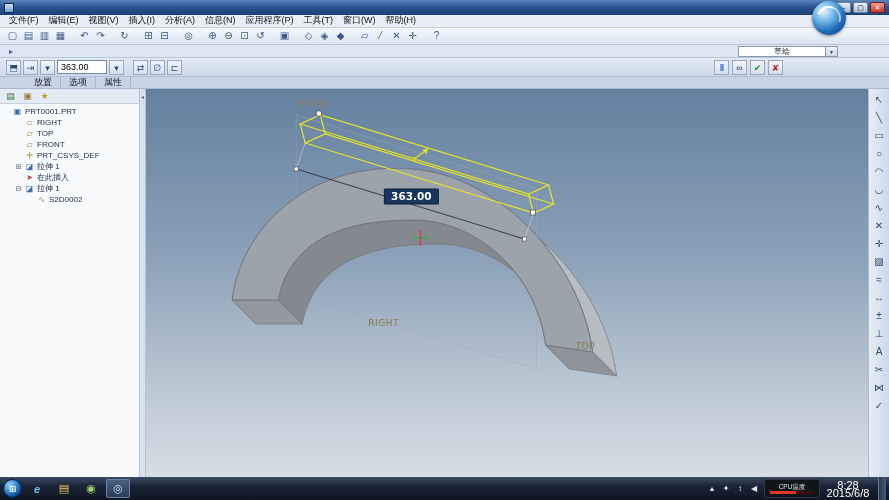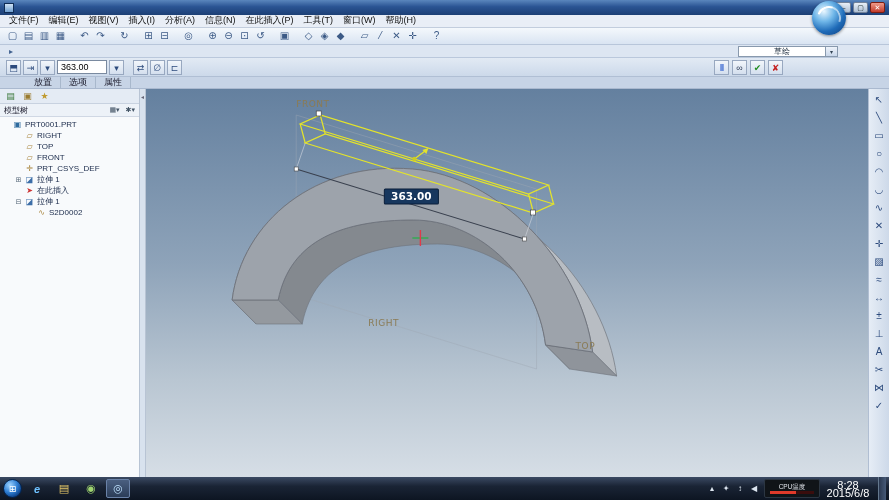--- a/index.html
+++ b/index.html
@@ -144,21 +144,21 @@
   </div>
 
   <div class="menubar">
 
   <span class="menu-item">文件(F)</span>
       <span class="menu-item">编辑(E)</span>
       <span class="menu-item">视图(V)</span>
       <span class="menu-item">插入(I)</span>
       <span class="menu-item">分析(A)</span>
       <span class="menu-item">信息(N)</span>
-      <span class="menu-item">在此插入(P)</span>
+      <span class="menu-item">应用程序(P)</span>
       <span class="menu-item">工具(T)</span>
       <span class="menu-item">窗口(W)</span>
       <span class="menu-item">帮助(H)</span>
     </div>
 
   <div class="toolbar1">
 
   <span class="tb-icon">▢</span>
       <span class="tb-icon">▤</span>
       <span class="tb-icon">▥</span>
@@ -224,25 +224,20 @@
 
   <div class="workarea">
 
     <div class="leftpanel">
       <div class="nav-tabs">
 
       <span class="nav-tab nav-green">▤</span>
           <span class="nav-tab nav-gold">▣</span>
           <span class="nav-tab nav-star">★</span>
         </div>
-      <div class="tree-header">
-        <span class="tree-title">模型树</span>
-        <span class="tree-hbtn">▦▾</span>
-        <span class="tree-hbtn">✱▾</span>
-      </div>
       <div class="tree">
 
           <div class="tree-row lvl0">
             <span class="pre"></span>
             <span class="tree-ic ic-part">▣</span>
             <span>PRT0001.PRT</span>
           </div>
 
           <div class="tree-row lvl1">
             <span class="pre"></span>

